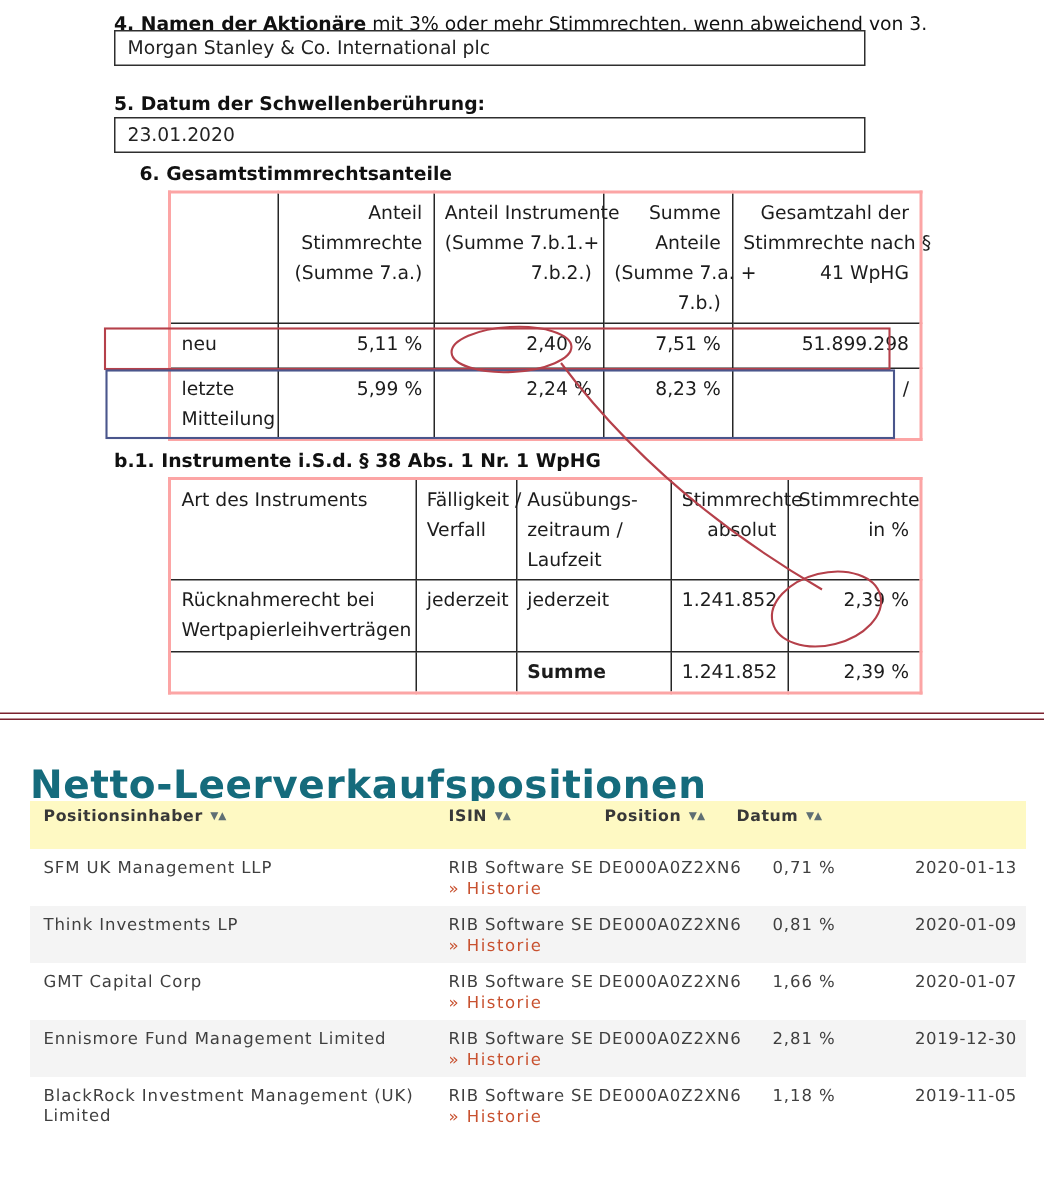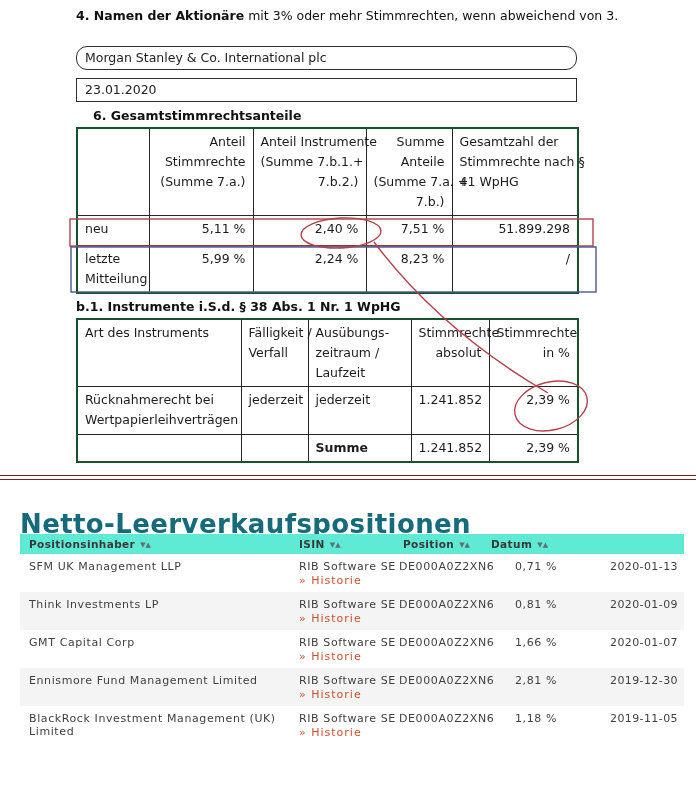--- a/index.html
+++ b/index.html
@@ -9,23 +9,23 @@
   
   .abs{position:absolute;}
   .flabel{left:76px;font-size:12.5px;line-height:16px;color:#111;}
   .flabel b{font-weight:bold;}
   .fbox{left:76px;width:501px;height:24px;border:1.5px solid #2e2e2e;box-sizing:border-box;
         background:#fff;font-size:12.5px;line-height:21px;padding-left:8px;color:#222;}
 
   table.form{border-collapse:collapse;table-layout:fixed;background:#fff;}
   table.form td{border:1px solid #262626;vertical-align:top;font-size:12.5px;
                 line-height:20px;padding:3px 7px;white-space:pre;color:#1c1c1c;}
-  table.form{border:2px solid #14532d;}
+  table.form{border:2px solid #fca5a5;margin-left:36px;}
   .tr-r{text-align:right;}
-  .tr-c{text-align:left;}
+  .tr-c{text-align:right;}
   .bold{font-weight:bold;}
 
   #table6{left:76px;top:127px;width:501px;}
   #tableb1{left:76px;top:318px;width:501px;}
   .h86{height:86px;} .h30{height:30px;} .h46{height:46px;}
   .h62{height:62px;} .h48{height:48px;} .h24{height:24px;}
 
   
   svg.ann{position:absolute;left:0;top:0;pointer-events:none;z-index:6;}
   svg.ann *{fill:none;stroke-width:1.4px;}
@@ -33,44 +33,45 @@
   
   .divider{position:absolute;left:0;top:475px;width:696px;height:5px;box-sizing:border-box;
            border-top:1.5px solid #7b222e;border-bottom:1.5px solid #7b222e;}
 
   
   .nsp-title{position:absolute;left:20px;top:492px;font-size:26px;font-weight:bold;
              letter-spacing:0.4px;color:#156b7c;font-family:"DejaVu Sans",sans-serif;}
   .sh-table{position:absolute;left:20px;top:534px;width:664px;font-size:11px;
             letter-spacing:0.6px;color:#3f3f3f;}
   .sh-head,.sh-row{display:grid;grid-template-columns:279px 100px 80px 119px 86px;}
-  .sh-head{background:#5eead4;height:20px;line-height:20px;font-size:10.5px;
+  .sh-head{background:#fef9c3;height:32px;line-height:20px;font-size:10.5px;
            font-weight:bold;color:#383838;letter-spacing:0.4px;}
   .sh-head .c{white-space:nowrap;overflow:visible;}
   .sort{font-size:7px;color:#5f6f74;margin-left:5px;letter-spacing:0;position:relative;top:-1px;}
   .sh-row{min-height:38px;box-sizing:border-box;padding-top:6px;}
   .sh-row.alt{background:#f4f4f4;}
   .c.holder{padding-left:9px;}
   .c.pos{text-align:center;padding-right:5px;}
   .c.date{padding-left:12px;letter-spacing:0.4px;}
   .c.issuer{line-height:14px;}
   .hist{display:block;color:#c8512f;text-decoration:none;cursor:pointer;letter-spacing:1px;}
 </style>
 </head>
 <body>
 
 <div class="page">
 
   <div class="abs flabel" style="top:8px;">
     <b>4. Namen der Aktionäre</b><span> mit 3% oder mehr Stimmrechten, wenn abweichend von 3.</span>
   </div>
-  <div class="abs fbox" style="top:46px;border-radius:11px;">
+  <div class="abs fbox" style="top:20px;">
     <span>Morgan Stanley &amp; Co. International plc</span>
   </div>
 
+  <div class="abs flabel bold" style="top:61px;">5. Datum der Schwellenberührung:</div>
   <div class="abs fbox" style="top:78px;">
     <span>23.01.2020</span>
   </div>
 
   <div class="abs flabel bold" style="top:108px;margin-left:17px;">6. Gesamtstimmrechtsanteile</div>
 
   <table class="abs form" id="table6">
     <colgroup>
         <col style="width:72px">
         <col style="width:104px">

